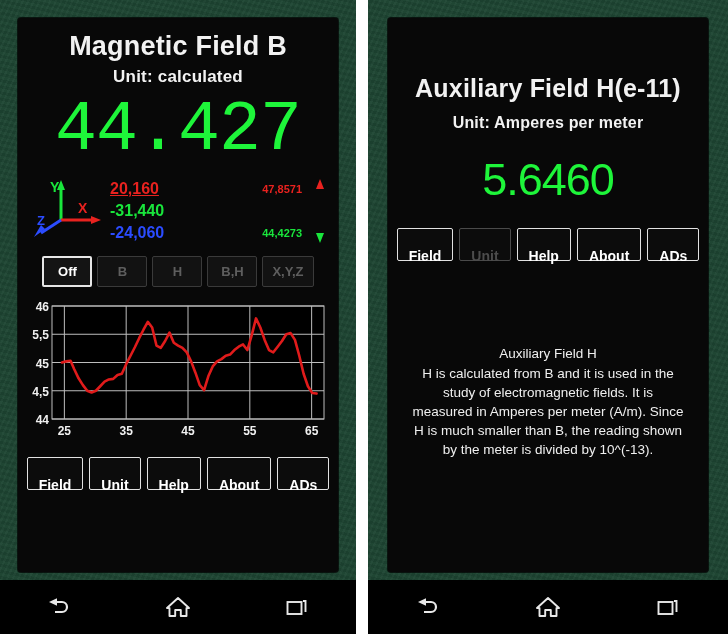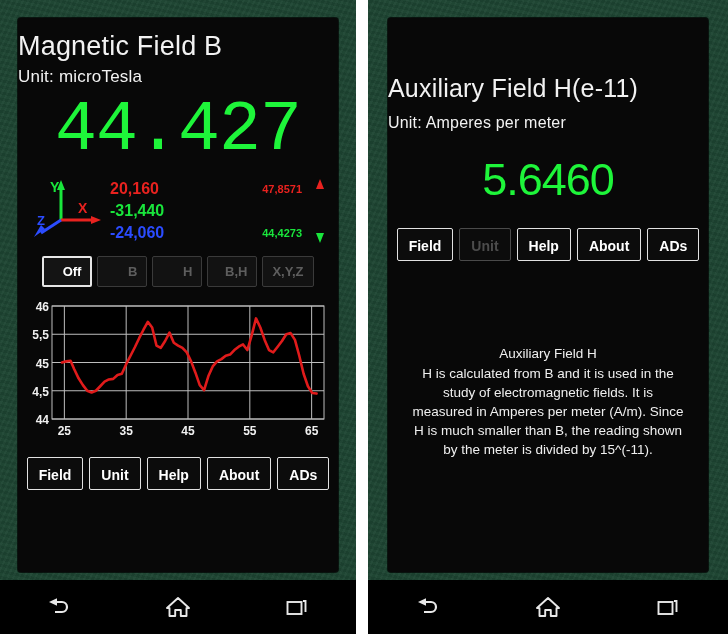--- a/index.html
+++ b/index.html
@@ -33,21 +33,21 @@
   
   .navbar {
     position:absolute; left:0; right:0; bottom:0; height:54px;
     background:#000; display:flex; align-items:center; justify-content:space-around;
   }
   .navbtn { width:56px; height:40px; display:flex; align-items:center; justify-content:center; }
   .navbtn svg { display:block; }
 
   
   .title {
-    text-align:left; color:#f2f2f2; font-weight:400;
+    text-align:center; color:#f2f2f2; font-weight:700;
     letter-spacing:.2px; white-space:nowrap;
   }
   .left-title   { font-size:27px; margin-top:13px; }
   .left-unit    { font-size:17px; margin-top:5px; }
   .right-title  { font-size:25px; margin-top:56px; }
   .right-unit   { font-size:16px; margin-top:11px; }
 
   .bigvalue {
     text-align:center; color:#1ef53a; font-weight:400; line-height:1;
   }
@@ -57,54 +57,54 @@
   
   .readout {
     position:relative; height:76px; margin-top:10px;
   }
   .axisicon { position:absolute; left:14px; top:2px; width:72px; height:62px; }
   .comp-col {
     position:absolute; left:92px; top:2px; width:110px;
     font-size:16px; font-weight:700; text-align:left;
   }
   .comp-col div { height:22px; line-height:22px; white-space:nowrap; }
-  .c-x { color:#e8221f; }
+  .c-x { color:#e8221f;text-decoration:underline; }
   .c-y { color:#19e63c; }
   .c-z { color:#2b4cff; }
 
   .minmax-col {
     position:absolute; right:36px; top:2px; width:120px;
     font-size:11px; font-weight:700; text-align:right;
   }
   .minmax-col .mm-max { color:#e8221f; height:22px; line-height:22px; }
   .minmax-col .mm-min { color:#19e63c; height:22px; line-height:22px; margin-top:22px;text-align:right; }
   .mmarrow { position:absolute; right:10px; top:2px; width:16px; height:66px; }
 
   
   .modes {
     display:flex; justify-content:center; gap:5px; margin-top:4px;
   }
   .mbtn {
-    min-width:50px; height:31px; line-height:29px; text-align:right;
+    min-width:50px; height:31px; line-height:29px; text-align:center;
     font-size:13px; font-weight:700; padding:0 9px;
     background:#121212; color:#5e5e5e;
     border:1px solid #3a3a3a; border-radius:2px;
   }
   .mbtn.sel { color:#ffffff; border:2px solid #e6e6e6; line-height:27px; background:#141414; }
 
   
   .chartwrap { position:relative; margin:12px 8px 0 4px; height:142px; }
   .chartwrap svg { display:block; }
 
   
   .menurow { display:flex; justify-content:center; gap:6px; }
   .left-menu  { margin-top:16px; }
   .right-menu { margin-top:26px; }
   .menubtn {
-    height:33px; line-height:31px; padding:2px 11px; text-align:center;
+    height:33px; line-height:31px; padding:12px 11px; text-align:center;
     font-size:14px; font-weight:700; color:#ffffff;
     background:#0c0c0c; border:1px solid #e2e2e2; border-radius:2px;
     white-space:nowrap;
   }
   .menubtn.disabled { color:#4c4c4c; border-color:#4a4a4a; }
 
   
   .helpbox {
     margin:83px 24px 0 24px; text-align:center;
     color:#efefef; font-size:13.5px; line-height:19px;
@@ -113,21 +113,21 @@
 </style>
 </head>
 <body>
 
 <div id="root">
 
   <div class="device left">
     <div class="screen">
 
       <div class="title left-title">Magnetic Field B</div>
-      <div class="title left-unit">Unit: microTesla</div>
+      <div class="title left-unit">Unit: calculated</div>
       <div class="bigvalue left-big">44.427</div>
 
       <div class="readout">
 
         <svg class="axisicon" viewBox="0 0 72 62">
 
           <line x1="29" y1="42" x2="29" y2="9" stroke="#19e63c" stroke-width="3"></line>
           <polygon points="29,2 25,12 33,12" fill="#19e63c"></polygon>
 
           <line x1="29" y1="42" x2="62" y2="42" stroke="#e8221f" stroke-width="3"></line>
@@ -242,21 +242,21 @@
       <div class="menurow right-menu">
         <div class="menubtn">Field</div>
         <div class="menubtn disabled">Unit</div>
         <div class="menubtn">Help</div>
         <div class="menubtn">About</div>
         <div class="menubtn">ADs</div>
       </div>
 
       <div class="helpbox">
         <span class="hhead">Auxiliary Field H</span>
-        <span>H is calculated from B and it is used in the study of electromagnetic fields. It is measured in Amperes per meter (A/m). Since H is much smaller than B, the reading shown by the meter is divided by 15^(-11).</span>
+        <span>H is calculated from B and it is used in the study of electromagnetic fields. It is measured in Amperes per meter (A/m). Since H is much smaller than B, the reading shown by the meter is divided by 10^(-13).</span>
       </div>
     </div>
 
     <div class="navbar">
       <div class="navbtn">
         <svg width="28" height="24" viewBox="0 0 28 24">
           <path d="M8 7 H17 A5 5 0 0 1 17 17 H10" fill="none" stroke="#e8e8e8" stroke-width="2.2"></path>
           <polygon points="4,7 12,3.2 12,10.8" fill="#e8e8e8"></polygon>
         </svg>
       </div>

